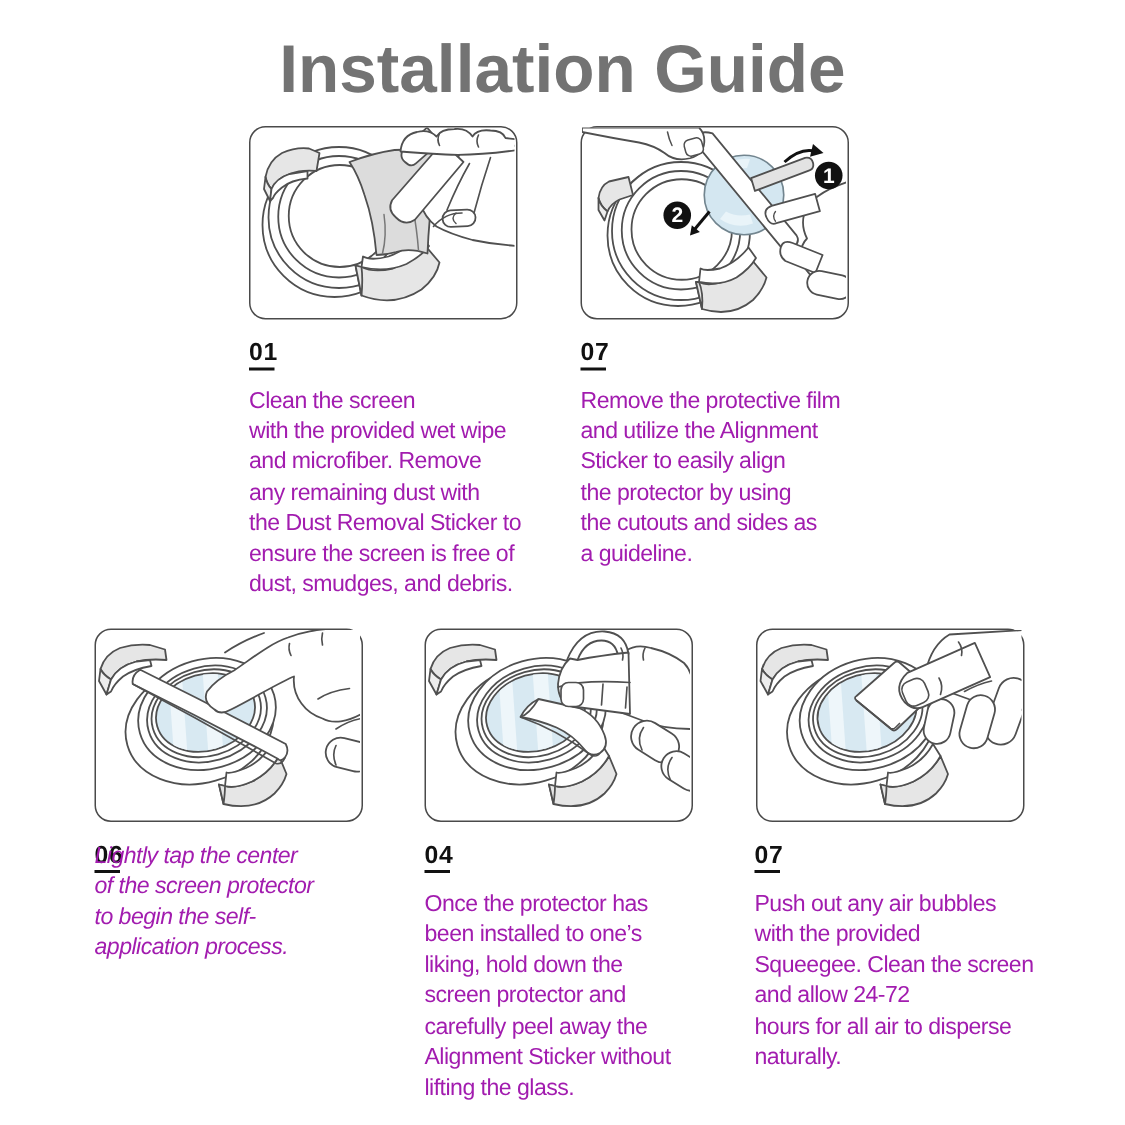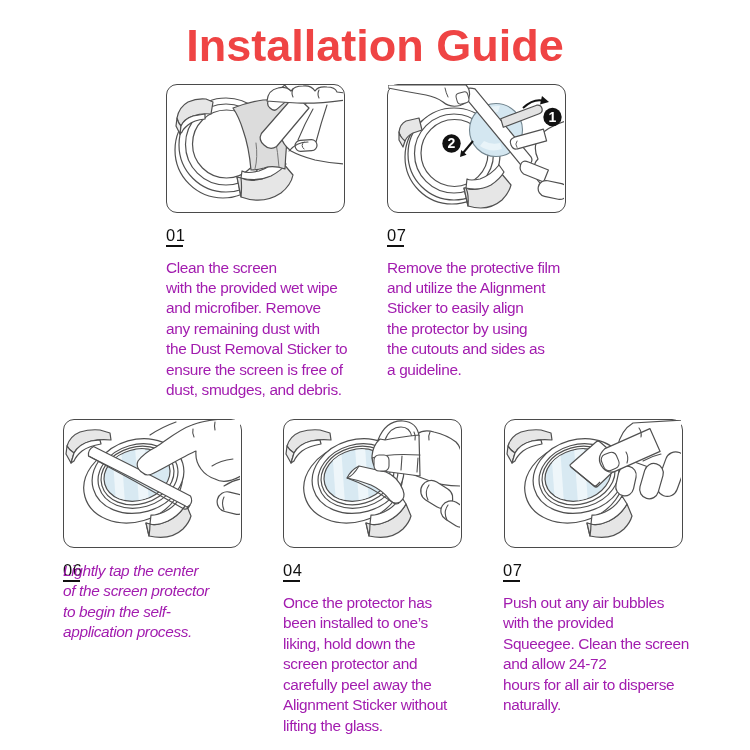--- a/index.html
+++ b/index.html
@@ -1,19 +1,19 @@
 <!DOCTYPE html>
 <html><head>
 <meta charset="utf-8">
 <style>
 html,body{margin:0;padding:0;}
 body{width:750px;height:750px;background:#fff;font-family:"Liberation Sans",sans-serif;position:relative;overflow:hidden;}
-.title{position:absolute;left:0;width:750px;top:20px;text-align:center;font-weight:bold;font-size:45px;color:#ef4444;letter-spacing:0px;}
+.title{position:absolute;left:0;width:750px;top:20px;text-align:center;font-weight:bold;font-size:45px;color:#737373;letter-spacing:0px;}
 .box{position:absolute;width:179px;height:129px;border:1.6px solid #4a4a4a;border-radius:11px;box-sizing:border-box;}
-.num{position:absolute;font-weight:normal;font-size:16.5px;color:#111;letter-spacing:0.5px;}
+.num{position:absolute;font-weight:bold;font-size:16.5px;color:#111;letter-spacing:0.5px;}
 .bar{position:absolute;width:17px;height:2.2px;background:#111;}
 .para{position:absolute;font-size:15.4px;line-height:20.42px;color:#a21caf;letter-spacing:-0.35px;}
 svg{display:block;}
 </style>
 </head>
 <body>
 <div class="title">Installation Guide</div>
 
 <div class="box" style="left:166px;top:84px;">
 <svg width="176" height="126" viewBox="0 0 176 126">

